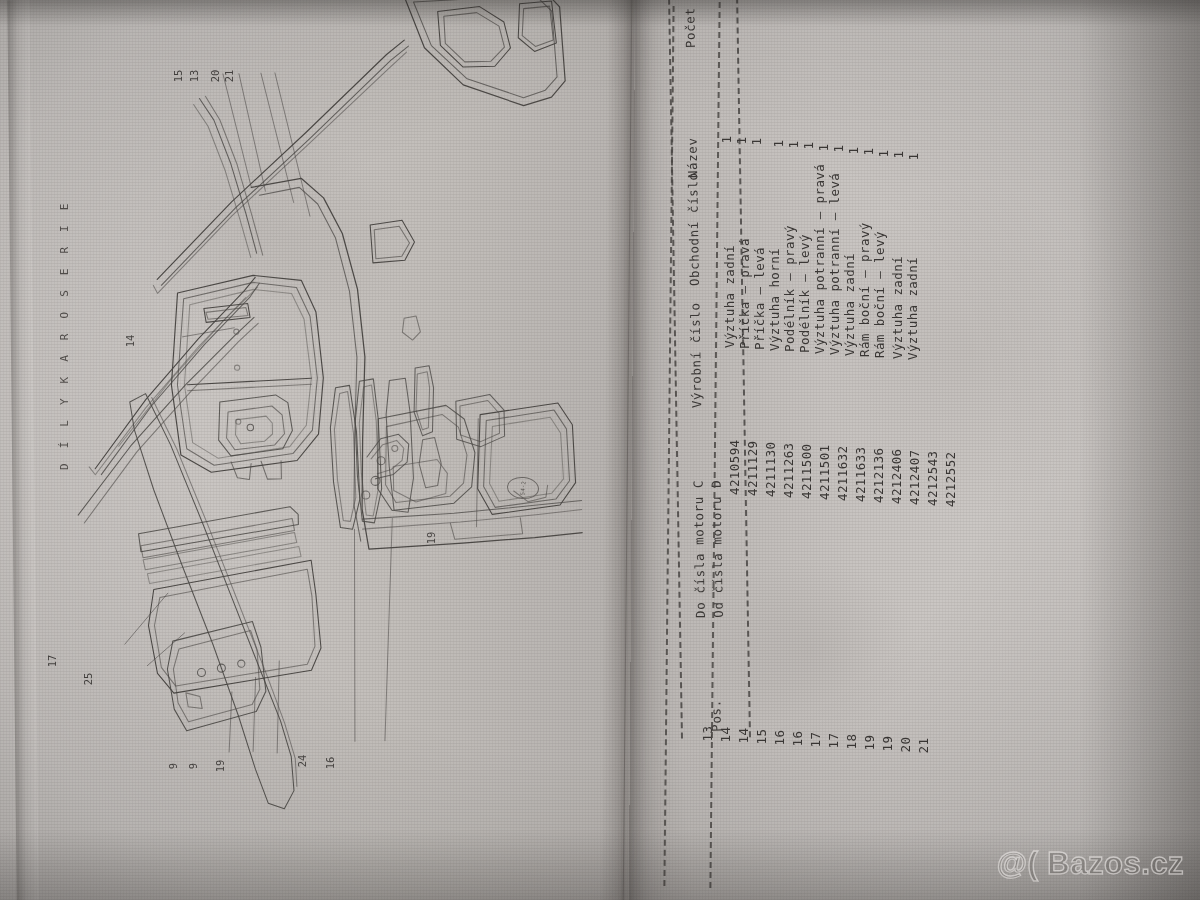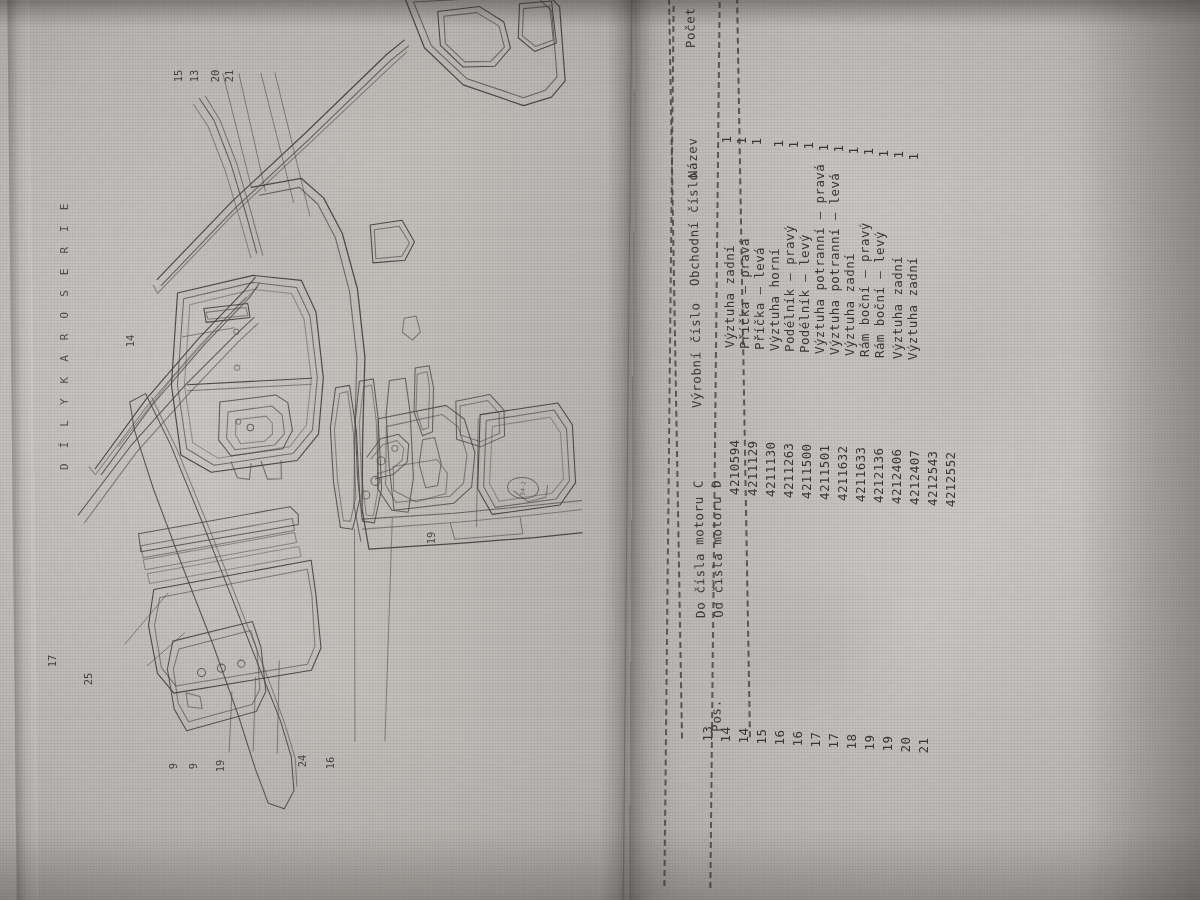--- a/index.html
+++ b/index.html
@@ -404,13 +404,14 @@
 
   <div style="position:absolute;left:668px;top:6px;width:0;height:880px;border-left:2px dashed #4d4a47;opacity:.85;transform:rotate(.6deg);"></div>
   <div style="position:absolute;left:714px;top:2px;width:0;height:886px;border-left:2px dashed #4d4a47;opacity:.85;transform:rotate(.6deg);"></div>
 
   <div class="vignette"></div>
   <div class="grain"></div>
   <div class="top-shadow"></div>
   <div class="right-dark"></div>
   <div class="bottom-dark"></div>
 
+  <div class="wm">@( Bazos.cz</div>
 </div>
 
 </body></html>

